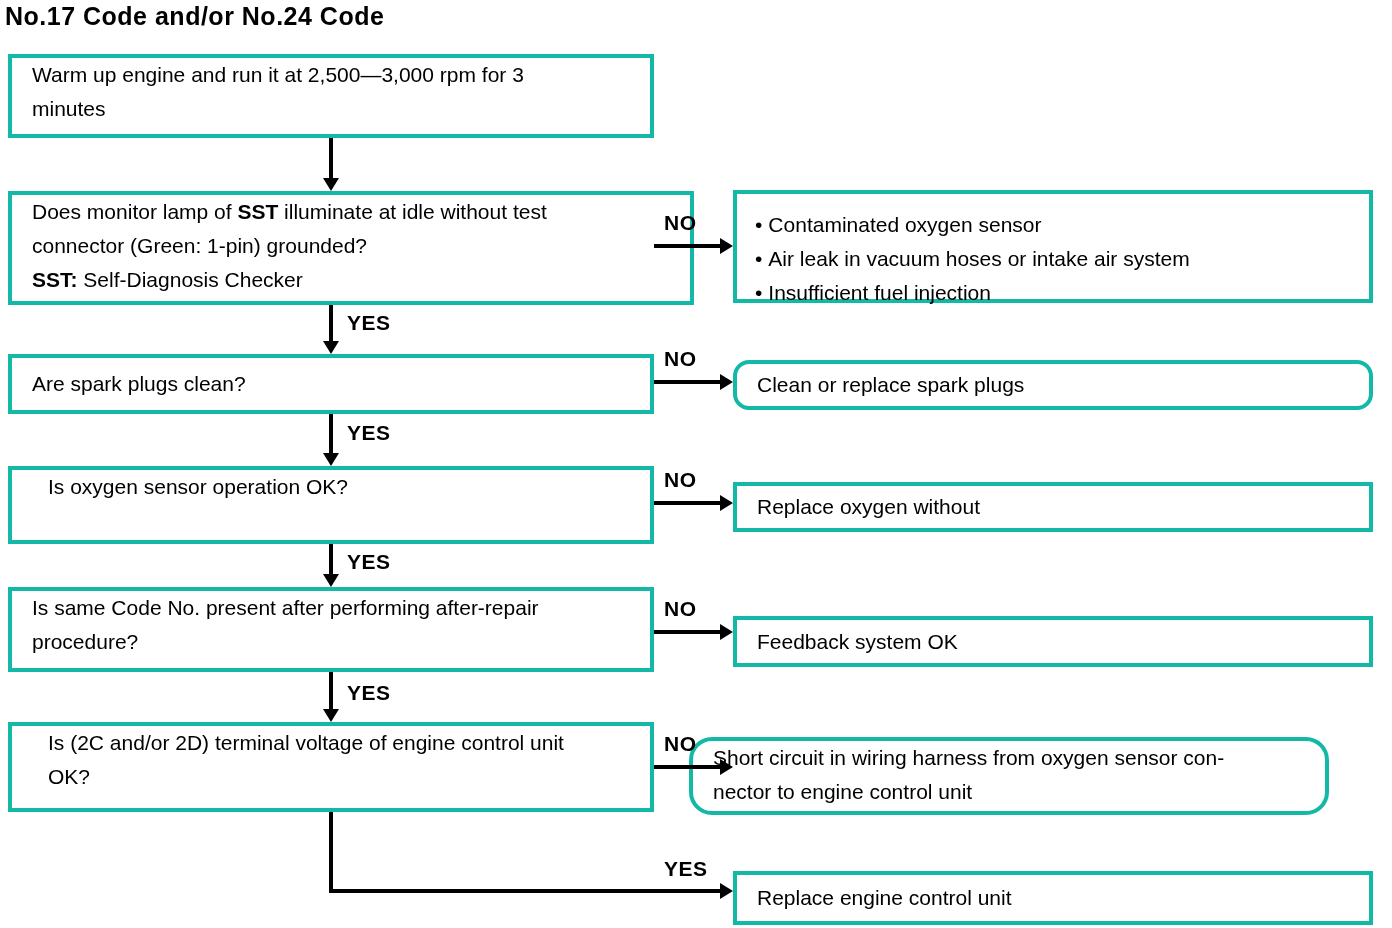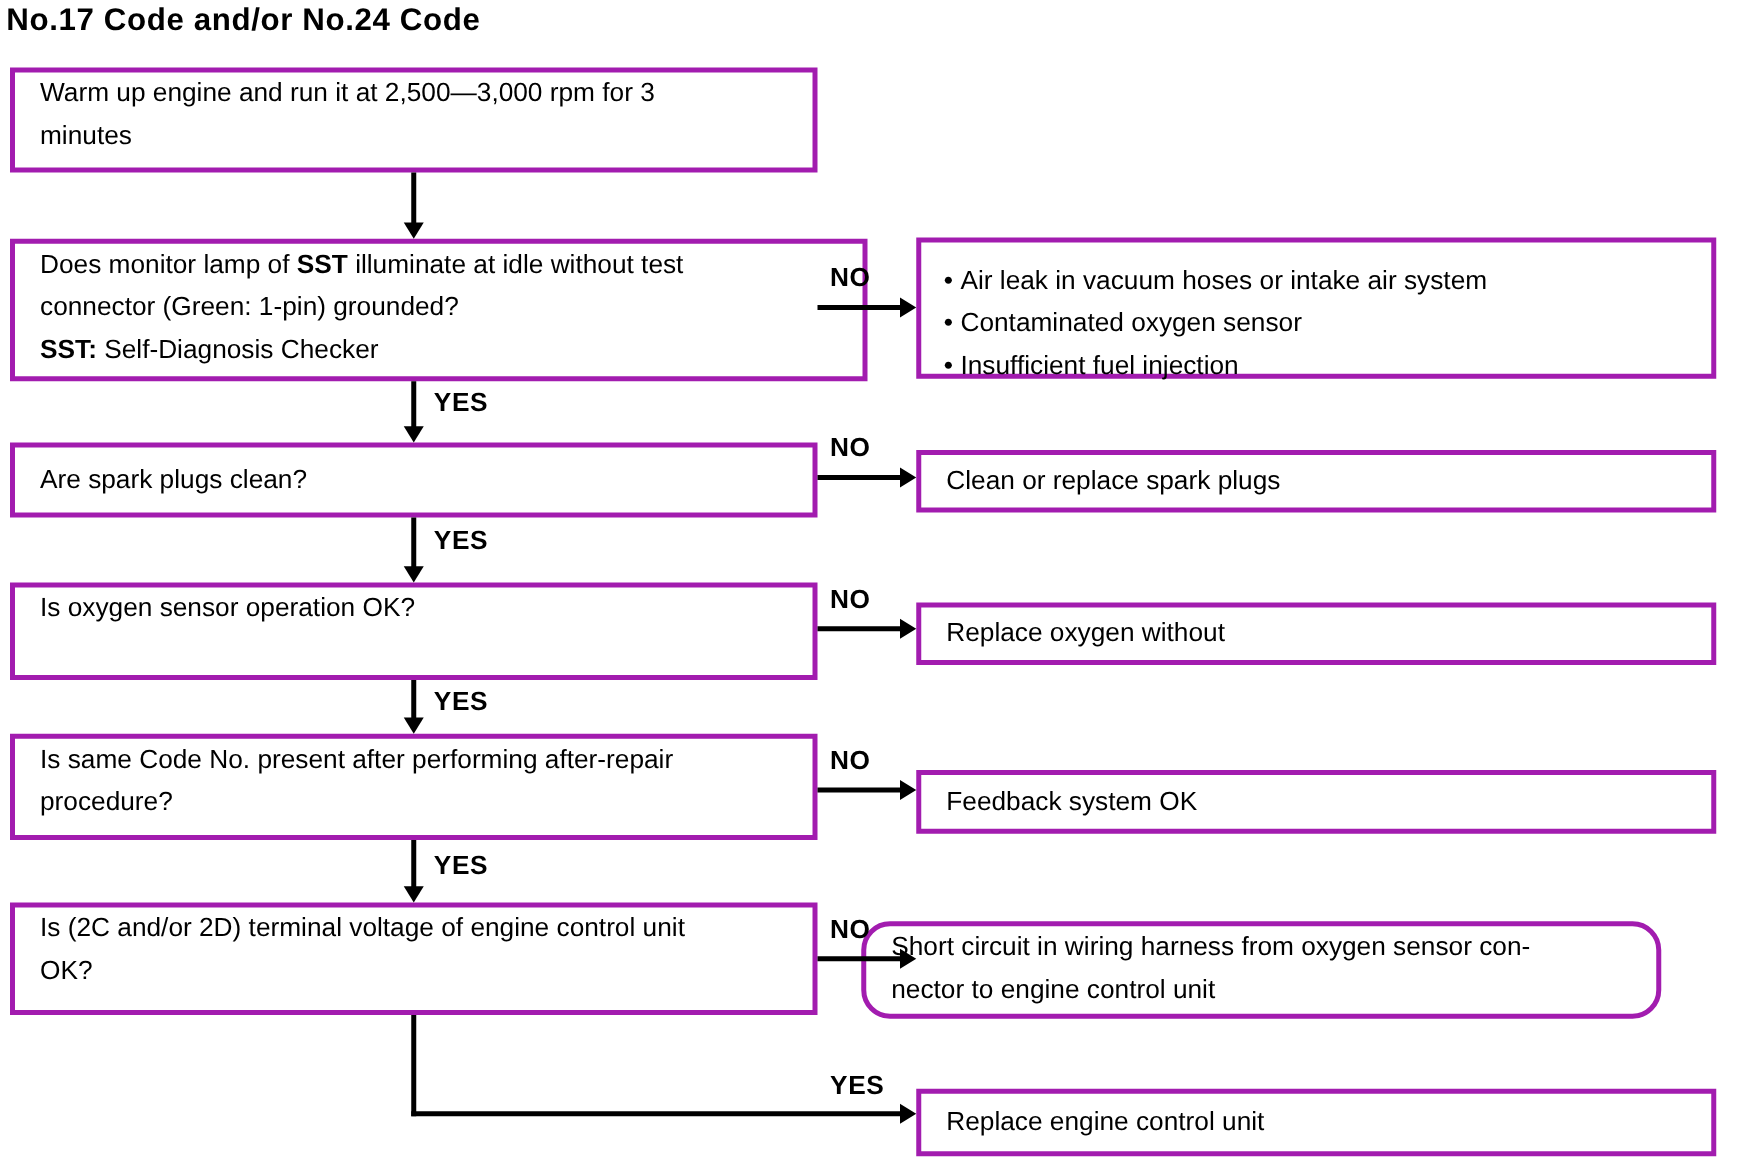--- a/index.html
+++ b/index.html
@@ -19,31 +19,31 @@
   .title {
     position: absolute;
     left: 5px; top: 2px;
     font-size: 25px;
     font-weight: bold;
     letter-spacing: 0.5px;
     color: #000;
   }
   .fbox {
     position: absolute;
-    border: 4px solid #a21caf;
+    border: 4px solid #14b8a6;
     background: #fff;
     font-size: 21px;
     line-height: 34px;
   }
   .fbox .txt { padding: 0 20px; }
   .pre { white-space: pre-line; }
   .vcenter { display: flex; flex-direction: column; justify-content: center; height: 100%; }
   .ptop10 { padding-top: 10px; }
   .ptop12 { padding-top: 12px; }
-  .ptop14 { padding-top: 14px; }
+  .ptop14 { padding-top: 14px; margin-left: 16px; }
   b { font-weight: bold; }
 
   .vline { position: absolute; width: 4px; background: #000; }
   .hline { position: absolute; height: 4px; background: #000; }
   .arrow-down {
     position: absolute; width: 0; height: 0;
     border-left: 8px solid transparent;
     border-right: 8px solid transparent;
     border-top: 13px solid #000;
   }
@@ -98,27 +98,27 @@
 procedure?</div>
   </div>
 
   <div class="fbox" style="left:8px; top:722px; width:646px; height:90px;">
     <div class="txt pre ptop14">Is (2C and/or 2D) terminal voltage of engine control unit
 OK?</div>
   </div>
 
   <div class="fbox" style="left:733px; top:190px; width:640px; height:113px;">
     <ul class="causes">
+      <li>Contaminated oxygen sensor</li>
       <li>Air leak in vacuum hoses or intake air system</li>
-      <li>Contaminated oxygen sensor</li>
       <li>Insufficient fuel injection</li>
     </ul>
   </div>
 
-  <div class="fbox" style="left:733px; top:360px; width:640px; height:50px;">
+  <div class="fbox" style="left:733px; top:360px; width:640px; height:50px;border-radius:16px;">
     <div class="txt vcenter">Clean or replace spark plugs</div>
   </div>
 
   <div class="fbox" style="left:733px; top:482px; width:640px; height:50px;">
     <div class="txt vcenter">Replace oxygen without</div>
   </div>
 
   <div class="fbox" style="left:733px; top:616px; width:640px; height:51px;">
     <div class="txt vcenter">Feedback system OK</div>
   </div>

